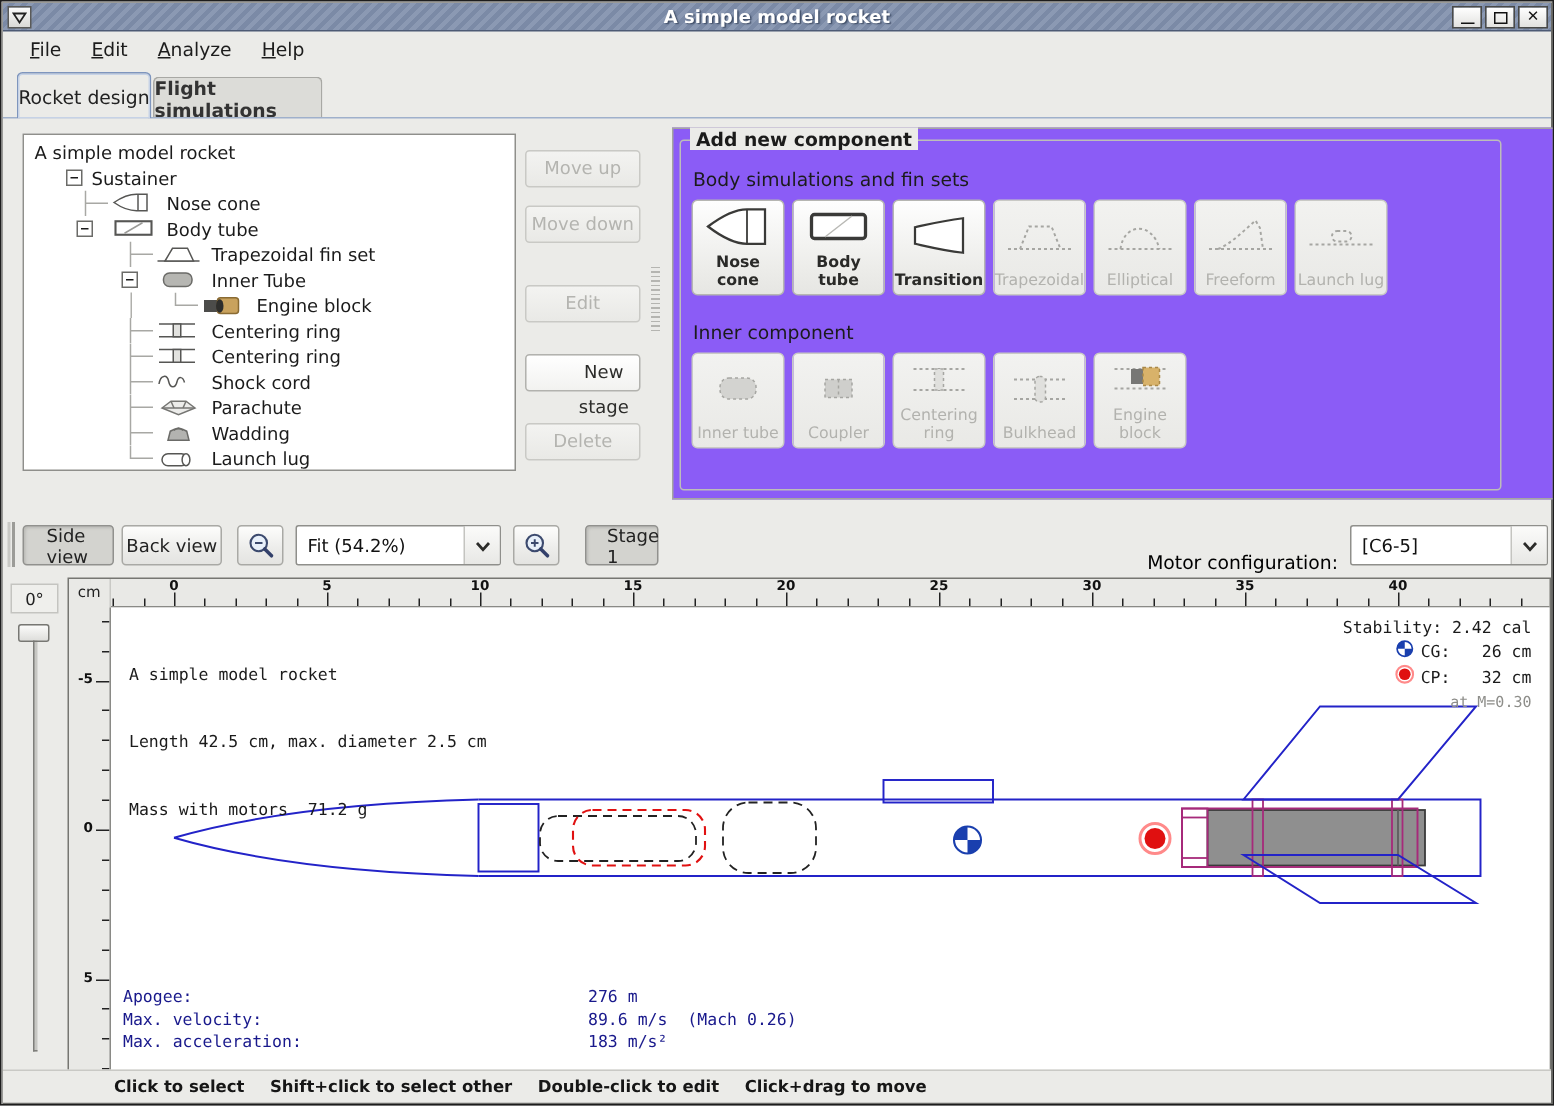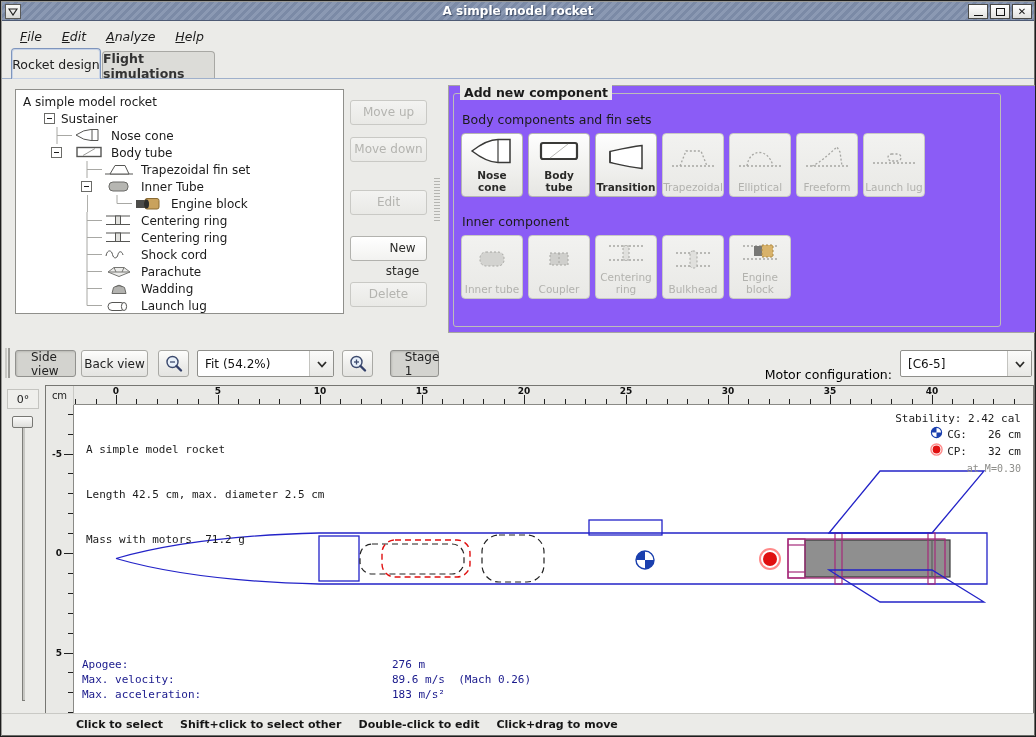--- a/index.html
+++ b/index.html
@@ -13,22 +13,22 @@
   .tb-title{position:absolute;left:0;right:0;text-align:center;color:#fff;font-weight:bold;font-size:12px;
     text-shadow:1px 1px 1px #3c4a63;pointer-events:none;}
   .tb-menu-btn{position:absolute;left:3px;top:2px;width:16px;height:15px;background:linear-gradient(#fafafa,#d9d9d6);
     border:1px solid #5a5a58;display:flex;align-items:center;justify-content:center;}
   .tb-buttons{position:absolute;right:2px;top:2px;display:flex;gap:2px;}
   .tb-btn{width:20px;height:15px;background:linear-gradient(#ffffff,#e2e2df);border:1px solid #4a4a48;
     display:flex;align-items:center;justify-content:center;font-size:10px;font-weight:bold;color:#111;line-height:1;}
   .glyph-min{width:9px;height:1px;background:#111;margin-top:7px;}
   .glyph-max{width:9px;height:8px;border:1.5px solid #111;}
   
-  .menubar{position:absolute;left:1px;top:21px;right:1px;height:25px;display:flex;align-items:flex-end;
-    padding-left:10px;gap:4px;font-size:12.5px;color:#1c1c1c;font-style:italic;}
+  .menubar{position:absolute;left:1px;top:21px;right:1px;height:25px;display:flex;align-items:flex-start;
+    padding-left:10px;gap:4px;font-size:12.5px;color:#1c1c1c;}
   .menu-item{padding:3px 8px;cursor:default;}
   
   .tabbar{position:absolute;left:1px;top:46px;right:1px;height:32px;}
   .tab{position:absolute;bottom:0;font-size:12.5px;color:#222;display:flex;align-items:center;justify-content:center;}
   .tab.active{left:9px;height:31px;width:90px;background:#ebebe8;border:1px solid #7e95bd;border-bottom:none;
     border-radius:4px 4px 0 0;box-shadow:inset 0 0 0 1px #c6d2e6;z-index:3;}
   .tab.inactive{left:100px;height:28px;width:113px;background:#dcdcd8;border:1px solid #a8a8a4;border-bottom:none;
     border-radius:4px 4px 0 0;color:#333;font-weight:bold;}
   .tabpane{position:absolute;left:1px;top:77px;right:1px;height:260px;border-top:1px solid #9fb0cb;background:#ebebe8;}
   
@@ -315,21 +315,21 @@
     <div class="btn disabled" style="left:348px;top:58px;">Move down</div>
     <div class="btn disabled" style="left:348px;top:111px;">Edit</div>
     <div class="btn" style="left:348px;top:157px;background:linear-gradient(#ffffff,#f2f2f0);padding-left:28px;">New stage</div>
     <div class="btn disabled" style="left:348px;top:203px;">Delete</div>
 
     <div class="splitter-grip"></div>
 
     <div class="rightpanel">
       <div class="groupbox">
         <div class="group-title">Add new component</div>
-        <div class="sec-label" style="top:18px;">Body components and fin sets</div>
+        <div class="sec-label" style="top:18px;">Body simulations and fin sets</div>
         <div class="cbtn-row" id="bodyButtons" style="top:39px;">
             <div class="cbtn">
               <div class="cicon">
                 <svg width="46" height="32" viewBox="0 0 46 32">
                   <path d="M3,16 Q18,4.5 29,4.5 L41,4.5 L41,27.5 L29,27.5 Q18,27.5 3,16 Z" fill="#ffffff" stroke="#3a3a38" stroke-width="1.5"></path>
                   <line x1="29" y1="5" x2="29" y2="27" stroke="#3a3a38" stroke-width="1.2"></line>
                 </svg>
               </div>
               <div class="clabel">Nose cone</div>
             </div>

